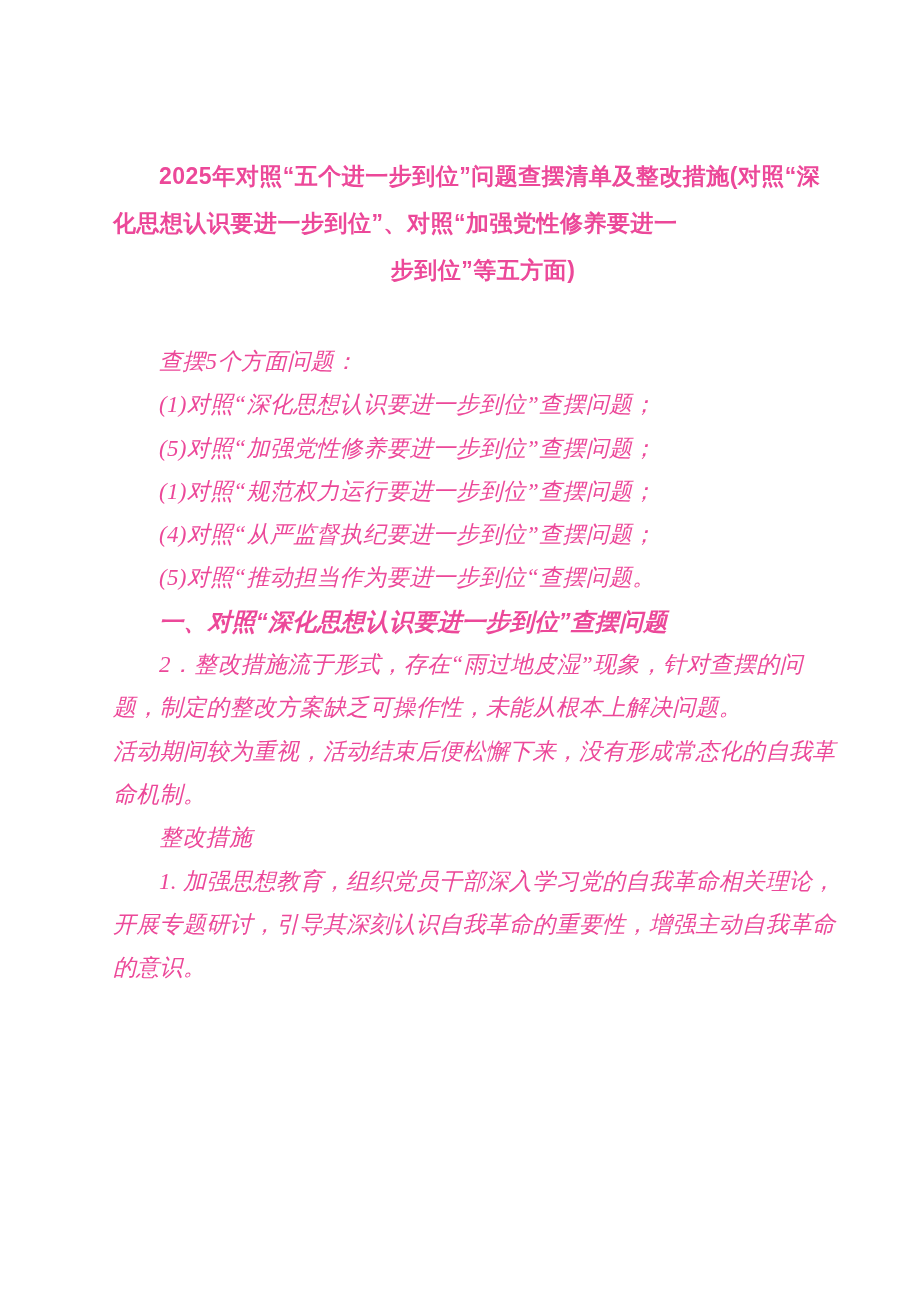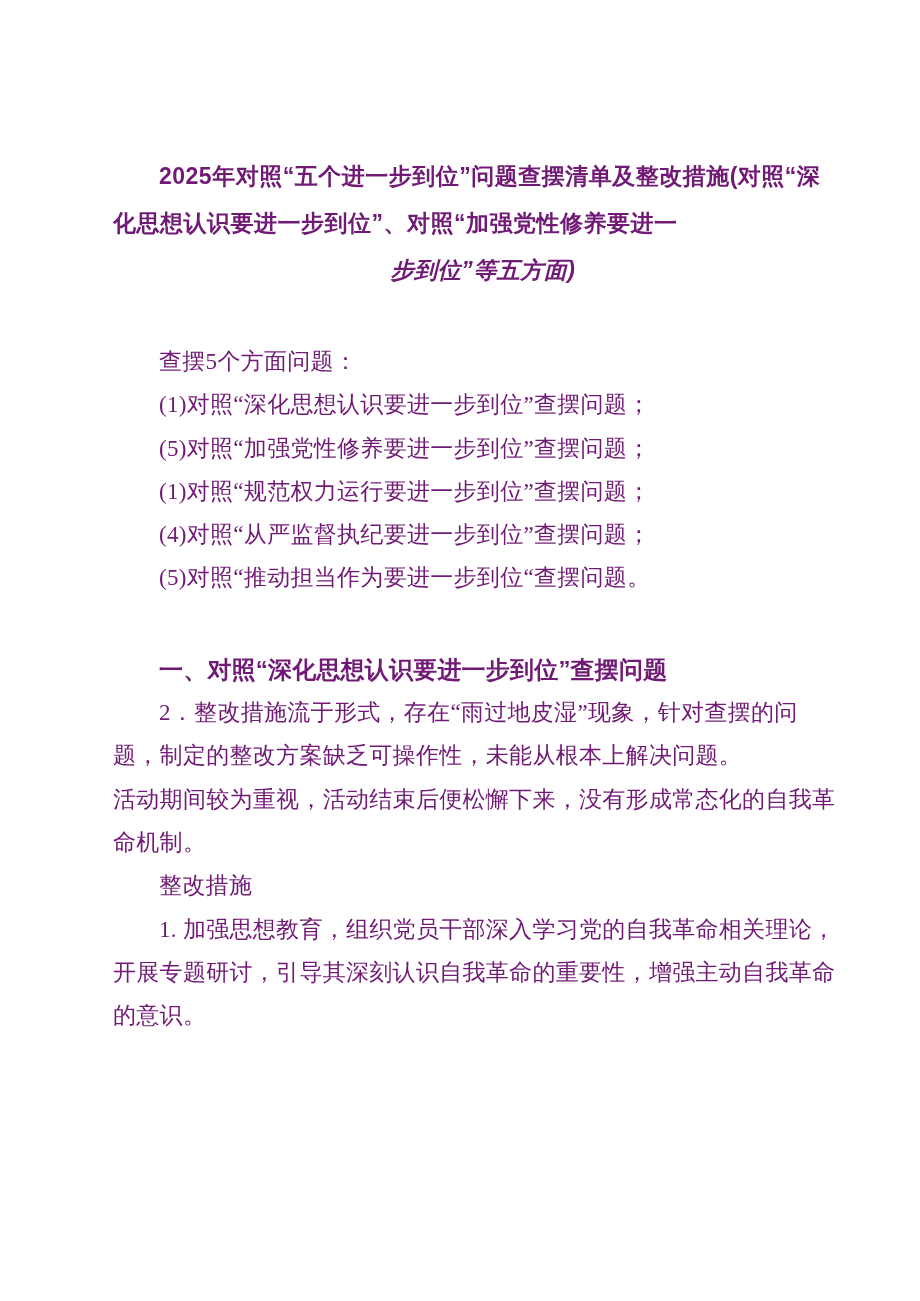--- a/index.html
+++ b/index.html
@@ -6,55 +6,54 @@
     margin: 0;
     padding: 0;
     background: #ffffff;
   }
   .page {
     position: relative;
     width: 920px;
     height: 1080px;
     background: #ffffff;
     overflow: hidden;
-    color: #701a75;
+    color: #ec4899;
   }
   .doc {
     position: absolute;
     left: 113px;
     top: 153px;
     width: 740px;
   }
   
   .title-line {
     font-family: "Liberation Sans", sans-serif;
     font-weight: 700;
     font-size: 23px;
     line-height: 47px;
     letter-spacing: 0.5px;
     white-space: nowrap;
   }
   .t-indent { padding-left: 46px; }
-  .t-center { text-align: center; font-style: italic; }
+  .t-center { text-align: center; }
   
-  .body-block { margin-top: 46px; }
+  .body-block { margin-top: 46px; font-style: italic; }
   .line {
     font-family: "Liberation Serif", serif;
     font-size: 23px;
     line-height: 43.3px;
     letter-spacing: 0.3px;
     white-space: nowrap;
   }
   .indent { padding-left: 46px; }
   .heading {
     font-family: "Liberation Sans", sans-serif;
     font-weight: 700;
     font-size: 24px;
     letter-spacing: 0.2px;
-    margin-top: 48px;
   }
 </style>
 </head>
 <body>
 
 <div class="page">
   <div class="doc">
 
     <div>
       <div class="title-line t-indent">2025年对照“五个进一步到位”问题查摆清单及整改措施(对照“深</div>

